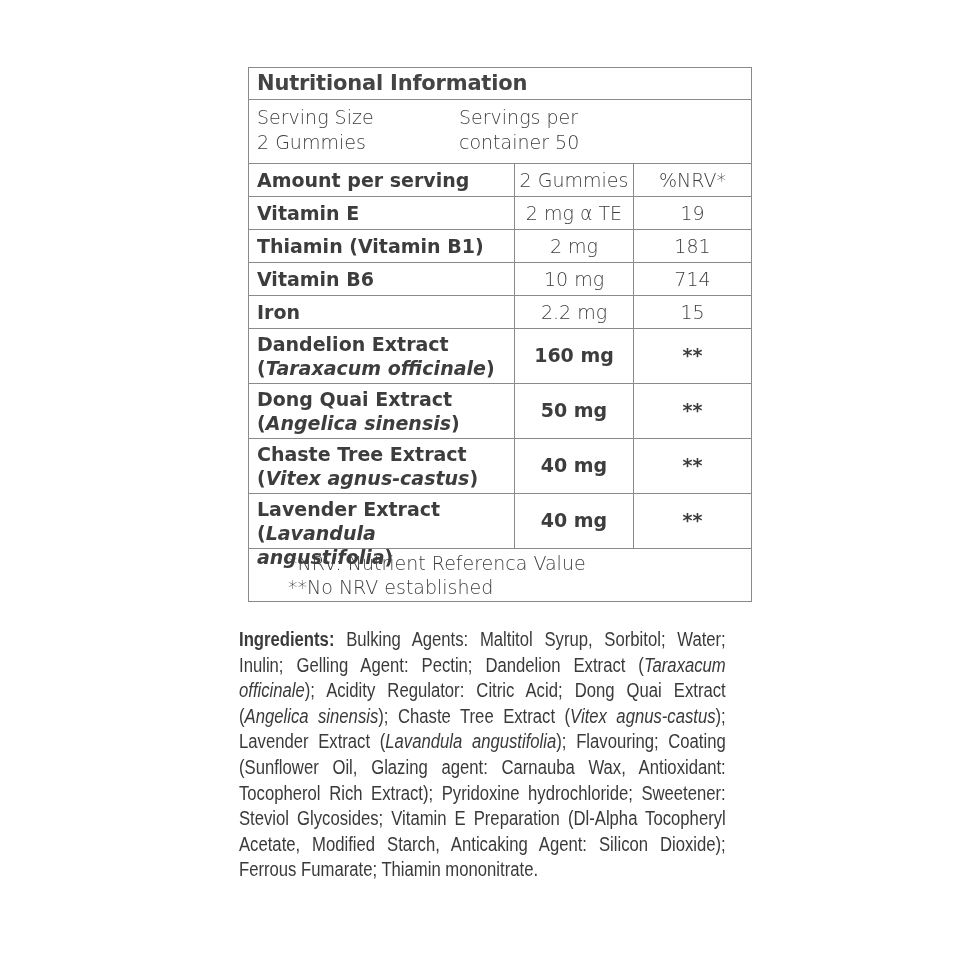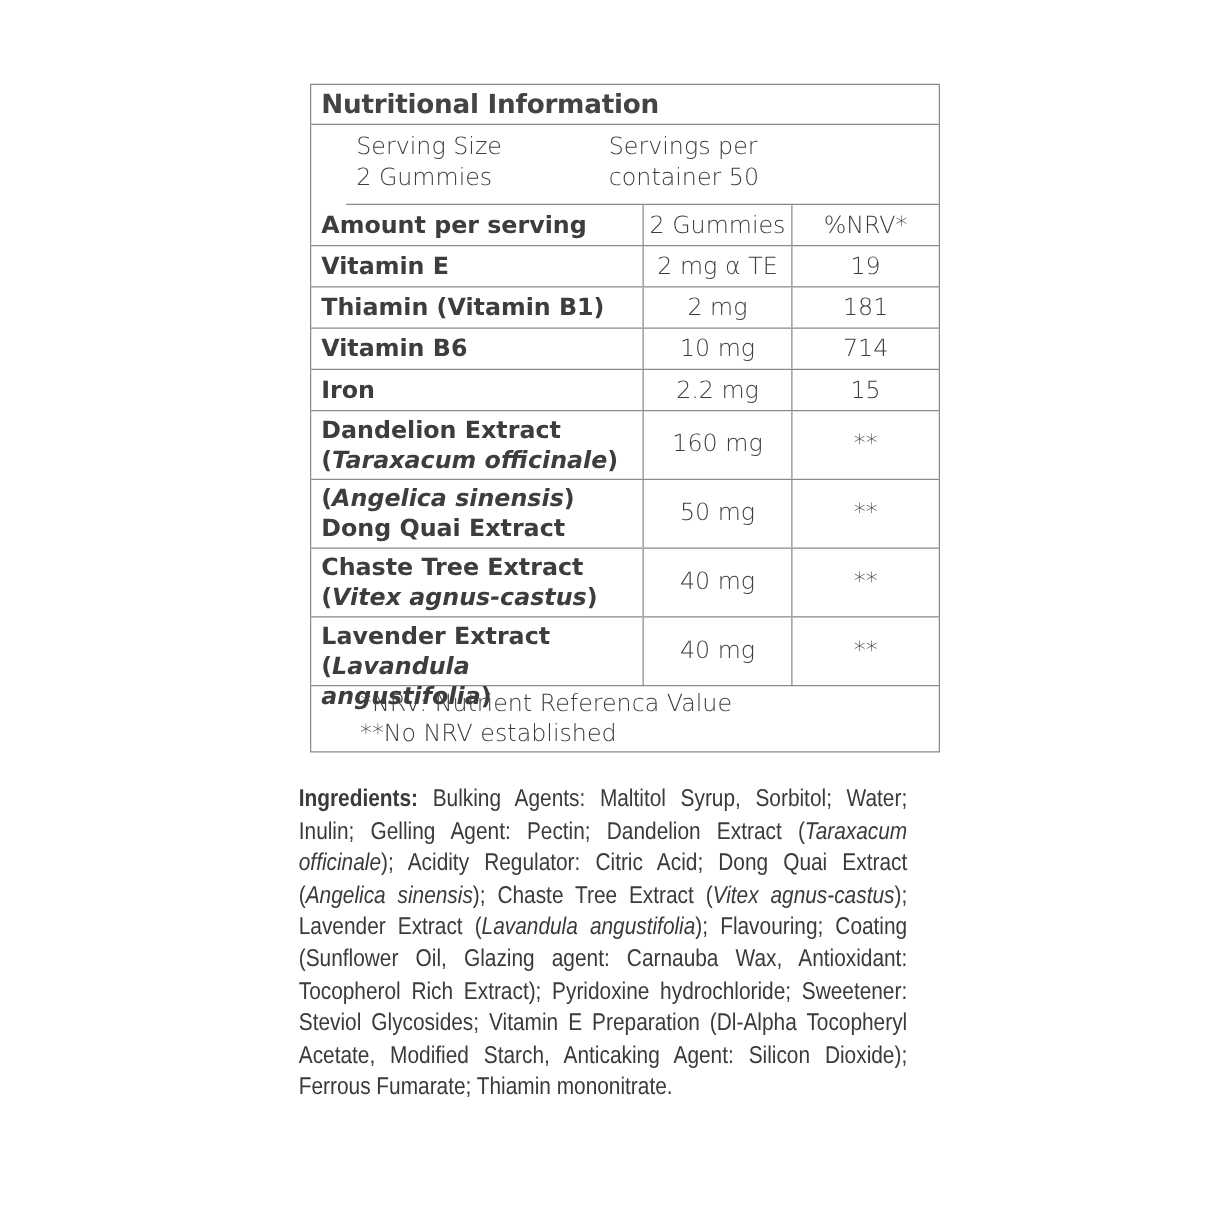--- a/index.html
+++ b/index.html
@@ -1,32 +1,32 @@
 <!DOCTYPE html>
 <html><head>
 <meta charset="utf-8">
 <style>
   html, body { margin:0; padding:0; background:#ffffff; }
   body { width:980px; height:980px; position:relative; overflow:hidden; color:#3d3d3d; font-family:"DejaVu Sans", sans-serif; }
   .nt { position:absolute; left:248px; top:67px; width:504px; border:1.5px solid #8a8a8a; box-sizing:border-box; }
   .row { display:flex; border-bottom:1.5px solid #8a8a8a; box-sizing:border-box; }
   .row:last-child { border-bottom:none;margin-left:36px; }
   .title { height:32px; font-weight:bold; font-size:21px; padding:3px 0 0 8px; box-sizing:border-box; color:#444; letter-spacing:-0.2px; }
-  .serving { height:64px; font-size:19px; line-height:25px; padding:5px 0 0 8px; box-sizing:border-box; font-weight:300;margin-left:28px; }
+  .serving { height:64px; font-size:19px; line-height:25px; padding:5px 0 0 8px; box-sizing:border-box; font-weight:300; }
   .serving .c1 { width:202px; }
   .serving .c2 { }
   .cell { box-sizing:border-box; font-size:19px; font-weight:300; }
   .c-name { width:266px; padding-left:8px; border-right:1.5px solid #8a8a8a;font-weight:bold; }
   .c-amt { width:119px; text-align:center; border-right:1.5px solid #8a8a8a; }
   .c-nrv { flex:1; text-align:center; }
   .r1 { height:33px; }
   .r1 .cell { line-height:33px; }
   .r2 { height:55px; }
   .r2 .c-name { line-height:24px; padding-top:3px; }
-  .r2 .c-amt, .r2 .c-nrv { line-height:52px; }
+  .r2 .c-amt, .r2 .c-nrv { line-height:52px;font-weight:bold; }
   .it { font-style:italic; }
   .foot { height:52px; font-size:19px; line-height:24px; padding:2px 0 0 3px; box-sizing:border-box; font-weight:300; display:block; }
   .ingr { position:absolute; left:239px; top:627px; width:487px; font-family:"Liberation Sans", sans-serif; font-size:19.4px; line-height:25.6px; text-align:justify; color:#3a3a3a; transform:scaleX(0.86); transform-origin:left top; width:566px; }
   .ingr b { font-weight:bold; }
 </style>
 </head>
 <body>
 
 <div class="nt">
   <div class="row title">Nutritional Information</div>
@@ -72,22 +72,22 @@
   <div class="row r2">
     <div class="cell c-name">
       <div>Dandelion Extract</div>
       <div>(<span class="it">Taraxacum officinale</span>)</div>
     </div>
     <div class="cell c-amt">160 mg</div>
     <div class="cell c-nrv">**</div>
   </div>
   <div class="row r2">
     <div class="cell c-name">
+      <div>Dong Quai Extract</div>
       <div>(<span class="it">Angelica sinensis</span>)</div>
-      <div>Dong Quai Extract</div>
     </div>
     <div class="cell c-amt">50 mg</div>
     <div class="cell c-nrv">**</div>
   </div>
   <div class="row r2">
     <div class="cell c-name">
       <div>Chaste Tree Extract</div>
       <div>(<span class="it">Vitex agnus-castus</span>)</div>
     </div>
     <div class="cell c-amt">40 mg</div>

